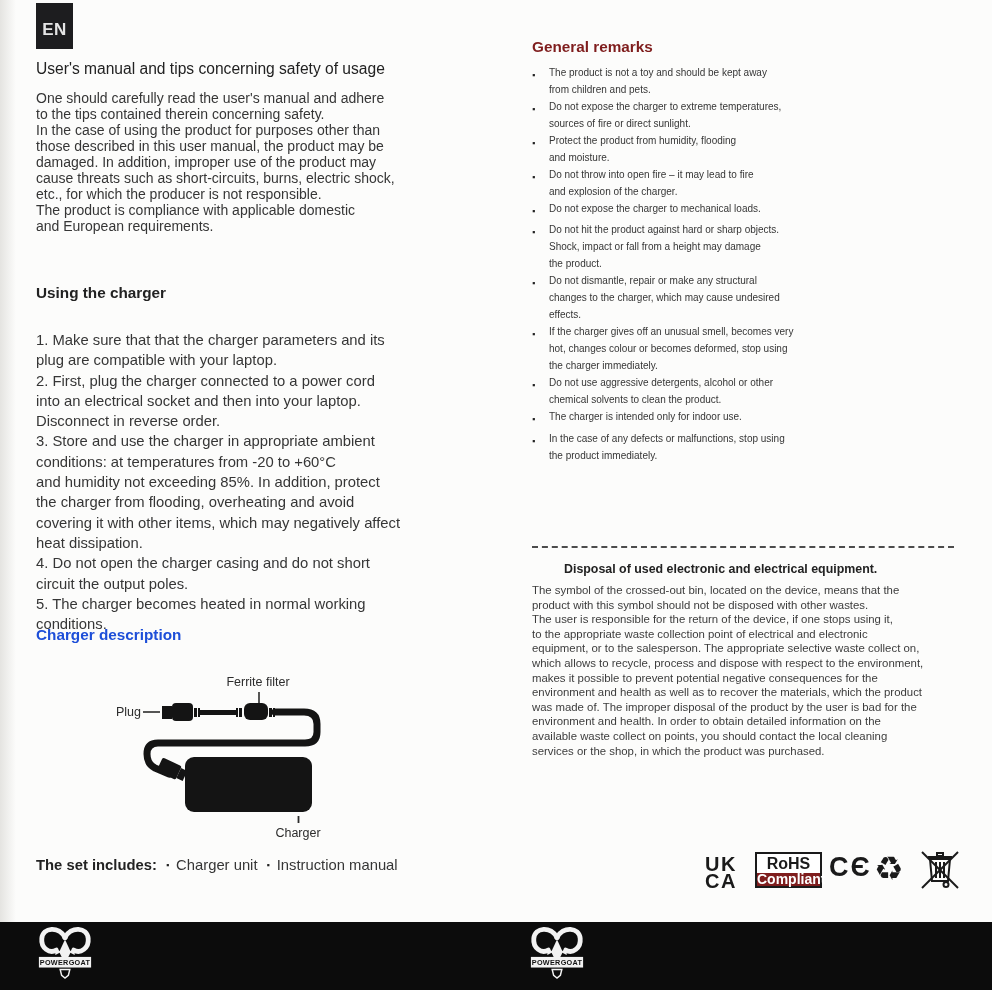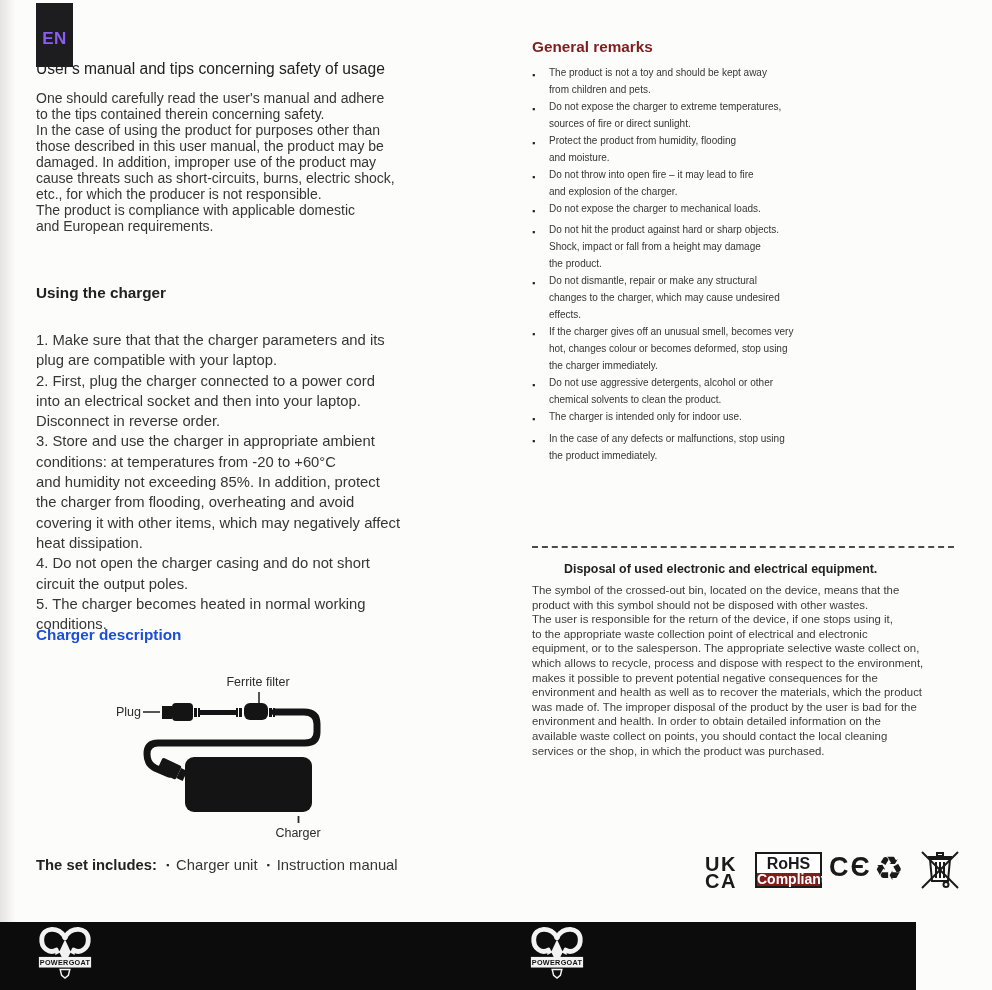--- a/index.html
+++ b/index.html
@@ -6,22 +6,22 @@
   .page {
     position:relative; width:992px; height:990px; margin:0 auto;
     background:#fcfcfb; overflow:hidden;
     font-family:"Liberation Sans", sans-serif; color:#363636;
   }
   .page::before {
     content:""; position:absolute; inset:0; pointer-events:none;
     background:linear-gradient(90deg, rgba(190,188,182,.38) 0, rgba(255,255,255,0) 16px);
   }
   .en-badge {
-    position:absolute; left:36px; top:3px; width:37px; height:64px;
-    background:#1d1d1f; color:#8b5cf6; font-weight:bold; font-size:17px;
+    position:absolute; left:36px; top:3px; width:37px; height:46px;
+    background:#1d1d1f; color:#e5e5e5; font-weight:bold; font-size:17px;
     display:flex; align-items:center; justify-content:center;
     padding-top:8px; box-sizing:border-box; letter-spacing:.5px;
   }
   h1,h2,p { margin:0; }
   .h-main { position:absolute; left:36px; top:60px; width:445px; font-size:15.6px; font-weight:normal; color:#222; }
   .intro  { position:absolute; left:36px; top:90px; width:455px; font-size:14px; line-height:16px; white-space:pre-line; }
   .h-using{ position:absolute; left:36px; top:284px; font-size:15.3px; font-weight:bold; color:#222; }
   .steps  { position:absolute; left:36px; top:330px; width:460px; font-size:14.8px; line-height:20.3px; white-space:pre-line; }
   .h-desc { position:absolute; left:36px; top:626px; font-size:15.3px; font-weight:bold; color:#1d4ed8; }
   .diagram{ position:absolute; left:88px; top:656px; }
@@ -43,21 +43,21 @@
   .disposal   { position:absolute; left:532px; top:583px; width:432px; font-size:11.4px; line-height:14.6px; white-space:pre-line; color:#3c3c3c; }
 
   .ukca { position:absolute; left:705px; top:856px; font-size:20px; font-weight:bold; line-height:16.5px; letter-spacing:1.5px; color:#1a1a1a; }
   .rohs { position:absolute; left:755px; top:852px; width:63px; border:2.5px solid #1a1a1a; text-align:center; background:#fff; }
   .rohs-top { font-size:16px; font-weight:bold; color:#1a1a1a; line-height:19px; }
   .rohs-bottom { font-size:14px; font-weight:bold; color:#fff; background:#7f1d1d; line-height:13px; }
   .ce { position:absolute; left:829px; top:852px; font-size:27px; font-weight:bold; letter-spacing:2px; color:#1a1a1a; }
   .recycle { position:absolute; left:874px; top:849px; font-size:33px; color:#1a1a1a; font-family:"DejaVu Sans", sans-serif; }
   .bin-mark { position:absolute; left:919px; top:849px; }
 
-  .footer-bar { position:absolute; left:0; top:922px; width:916px; height:68px; background:#0c0c0c; }
+  .footer-bar { position:absolute; left:0; top:922px; width:992px; height:68px; background:#0c0c0c; }
   .emblem { position:absolute; top:2px; }
   .emblem-1 { left:36px; }
   .emblem-2 { left:528px; }
   .emblem text { font-family:"Liberation Sans", sans-serif; }
 </style>
 </head>
 <body>
 
 <div class="page">
 

